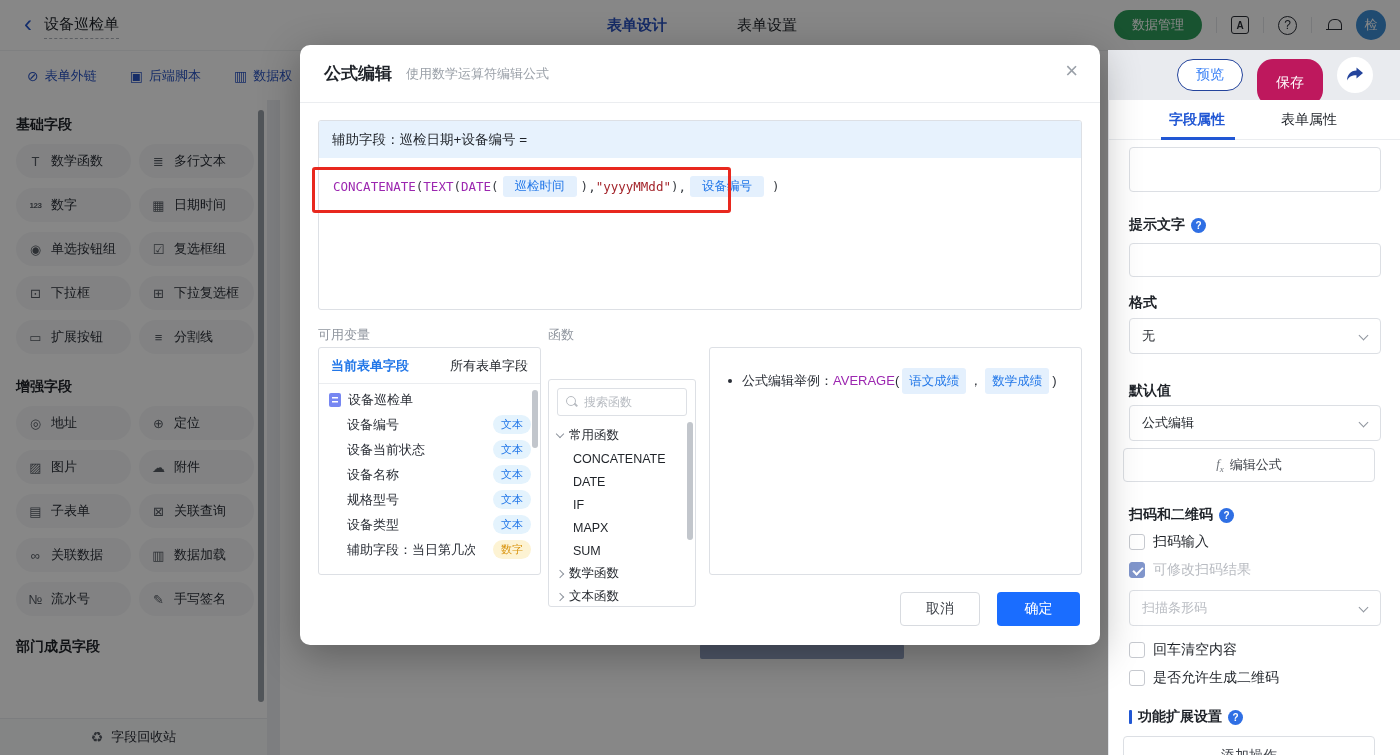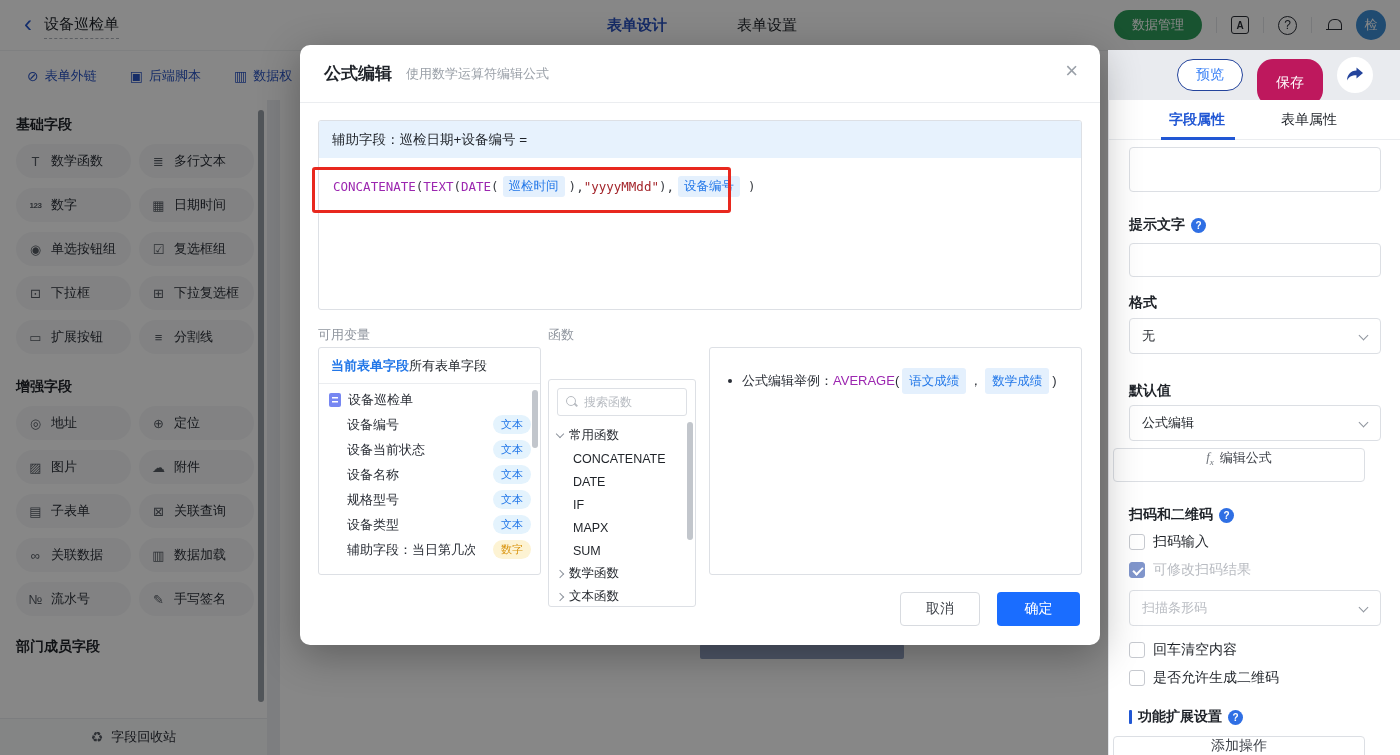--- a/index.html
+++ b/index.html
@@ -71,21 +71,21 @@
   .pn-tab { position:absolute; top:11px; font-size:14px; cursor:pointer; }
   .pn-tab.active { left:60px; color:#2157d4; font-weight:600; }
   .pn-tab.idle { left:172px; color:#1f2329; }
   .pn-tab-line { position:absolute; left:52px; top:37px; width:74px; height:3px; background:#2157d4; }
   .pn-box { position:absolute; left:20px; width:252px; border:1px solid #dcdfe4; border-radius:4px; background:#fff; }
   .pn-label { position:absolute; left:20px; font-size:14px; font-weight:700; color:#1f2329; display:flex; align-items:center; gap:6px; }
   .q-ic { width:15px; height:15px; border-radius:50%; background:#2f6fe4; color:#fff; font-size:10px; font-weight:700; display:inline-flex; align-items:center; justify-content:center; }
   .pn-select { position:absolute; left:20px; width:252px; height:36px; border:1px solid #dcdfe4; border-radius:4px; background:#fff; font-size:13px; display:flex; align-items:center; padding:0 30px 0 12px; cursor:pointer; }
   .pn-select.disabled { color:#b9bcc2; cursor:default; }
   .chev { position:absolute; right:13px; top:13px; width:7px; height:7px; border-right:1.5px solid #8f959e; border-bottom:1.5px solid #8f959e; transform:rotate(45deg); }
-  .pn-btn { position:absolute; left:4px; width:252px; height:34px; border:1px solid #dcdfe4; border-radius:4px; background:#fff; display:flex; align-items:flex-start; justify-content:center; gap:6px; font-size:13px; color:#3f434a; cursor:pointer; }
+  .pn-btn { position:absolute; left:14px; width:252px; height:34px; border:1px solid #dcdfe4; border-radius:4px; background:#fff; display:flex; align-items:center; justify-content:center; gap:6px; font-size:13px; color:#3f434a; cursor:pointer; }
   .fx { font-style:italic; color:#70757c; font-family:"Liberation Serif","DejaVu Serif",serif; font-size:13px; }
   .fx sub { font-size:9px; }
   .cb-row { position:absolute; left:20px; display:flex; align-items:center; gap:8px; font-size:14px; color:#1f2329; cursor:pointer; }
   .cb { width:16px; height:16px; border:1px solid #c6c9cf; border-radius:3px; background:#fff; position:relative; flex:none; }
   .cb.checked { background:#8196cc; border-color:#8196cc; }
   .cb.checked::after { content:''; position:absolute; left:3px; top:4px; width:8px; height:4px; border-left:2px solid #fff; border-bottom:2px solid #fff; transform:rotate(-45deg); }
   .cb-row.disabled { color:#b9bcc2; cursor:default; }
   .sec-head { position:absolute; left:20px; font-size:14px; font-weight:700; color:#1f2329; display:flex; align-items:center; gap:6px; }
   .sec-head .bar { width:3px; height:14px; background:#2157d4; border-radius:1px; }
 
@@ -94,26 +94,26 @@
   .md-head { position:absolute; left:0; top:0; width:800px; height:58px; border-bottom:1px solid #ebedf0; display:flex; align-items:center; padding:0 24px; }
   .md-title { font-size:17px; font-weight:700; color:#1f2329; }
   .md-sub { font-size:13px; color:#9aa0a8; margin-left:14px; }
   .md-close { position:absolute; right:22px; top:15px; font-size:22px; color:#9aa0a8; cursor:pointer; line-height:1; }
   .editor { position:absolute; left:18px; top:75px; width:764px; height:190px; border:1px solid #dde0e5; border-radius:3px; overflow:hidden; }
   .ed-head { height:37px; background:#e7f2fd; display:flex; align-items:center; padding-left:13px; font-size:13.5px; color:#1f2329; }
   .ed-body { padding:18px 0 0 14px; font-family:"DejaVu Sans Mono","Liberation Mono",monospace; font-size:12.5px; color:#3b3f45; display:flex; align-items:center; flex-wrap:nowrap; }
   .tk-fn { color:#9c27b0; }
   .tk-str { color:#a4262c; }
   .tk-p { color:#3b3f45; }
-  .tk-field { background:#e4f0fd; color:#2277e8; border-radius:3px; padding:2px 6px; margin:0 4px; font-family:"Liberation Sans","DejaVu Sans",sans-serif; font-size:12.5px; }
+  .tk-field { background:#e4f0fd; color:#2277e8; border-radius:3px; padding:2px 12px; margin:0 4px; font-family:"Liberation Sans","DejaVu Sans",sans-serif; font-size:12.5px; }
   .red-box { position:absolute; left:12px; top:122px; width:419px; height:46px; border:3px solid #e8281e; border-radius:3px; pointer-events:none; z-index:2; }
   .col-label { position:absolute; top:281px; font-size:13px; color:#8f959e; }
   .vl { left:18px; } .fl { left:248px; }
   .varpanel { position:absolute; left:18px; top:302px; width:223px; height:228px; border:1px solid #dde0e5; border-radius:3px; overflow:hidden; }
-  .vp-tabs { height:36px; border-bottom:1px solid #ebedf0; display:flex; align-items:center; padding:0 12px; font-size:13px; }
+  .vp-tabs { height:36px; border-bottom:1px solid #ebedf0; display:flex; align-items:center; justify-content:space-between; padding:0 12px; font-size:13px; }
   .vp-tab-on { color:#2277e8; font-weight:600; cursor:pointer; }
   .vp-tab-off { color:#1f2329; cursor:pointer; }
   .tree-root { display:flex; align-items:center; gap:7px; padding:7px 10px 3px 10px; font-size:13px; color:#2a2e36; cursor:pointer; }
   .doc-ic { width:12px; height:14px; border-radius:2px; background:
       linear-gradient(#fff,#fff) 3px 4px/6px 1.5px no-repeat,
       linear-gradient(#fff,#fff) 3px 7.5px/6px 1.5px no-repeat,#7787f2; flex:none; }
   .tree-row { height:25px; display:flex; align-items:center; justify-content:space-between; padding:0 9px 0 28px; font-size:13px; color:#2a2e36; cursor:pointer; }
   .tree-name { white-space:nowrap; overflow:hidden; max-width:128px; }
   .badge { font-size:11px; border-radius:10px; padding:2px 8px; flex:none; }
   .badge.text { background:#e4f3fd; color:#2277e8; }

